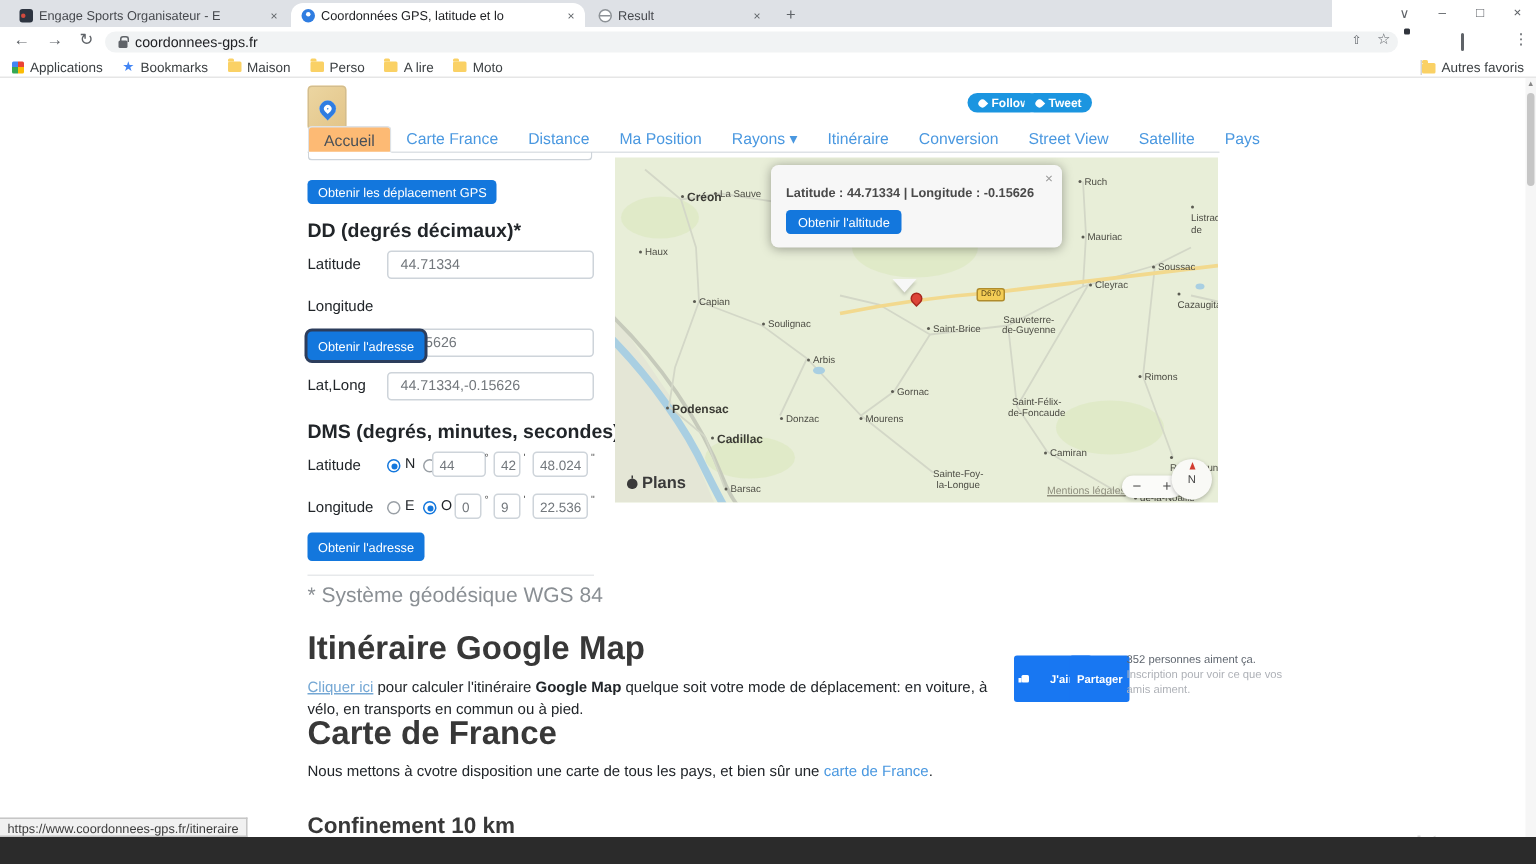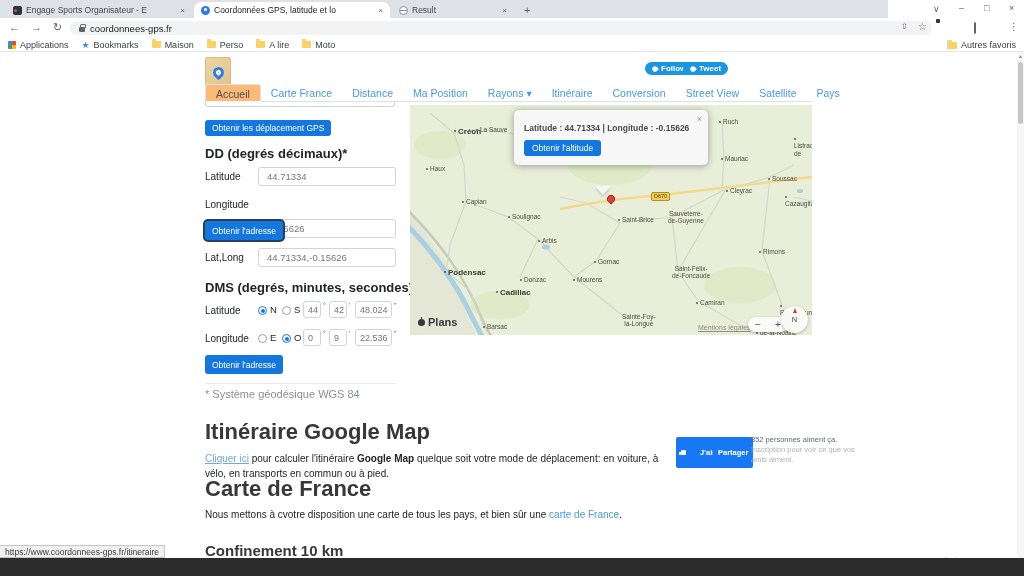--- a/index.html
+++ b/index.html
@@ -62,21 +62,21 @@
   .fheading{position:absolute;font-size:13px;font-weight:bold;color:#212529;white-space:nowrap}
   .flabel{position:absolute;left:205px;font-size:10px;color:#212529;white-space:nowrap}
   .finput{position:absolute;left:258px;width:138px;height:19px;border:1px solid #ced4da;border-radius:3px;font:9.5px "Liberation Sans",sans-serif;color:#72777c;padding:0 0 0 8px;background:#fff;outline:none}
   .dinput{position:absolute;height:17px;border:1px solid #ced4da;border-radius:3px;font:9px "Liberation Sans",sans-serif;color:#72777c;padding:0 0 0 4px;background:#fff;outline:none}
   .dmark{position:absolute;font-size:7px;color:#555}
   .radio{position:absolute;width:9px;height:9px;border:1px solid #9aa0a6;border-radius:50%;background:#fff}
   .radio.sel{border-color:#1377dd}
   .radio.sel::after{content:'';position:absolute;inset:1.5px;border-radius:50%;background:#1377dd}
   .rlbl{position:absolute;font-size:9.5px;color:#212529}
   .hr{position:absolute;left:205px;width:191px;height:0;border-top:1px solid #e7e9eb}
-  .footnote{position:absolute;left:205px;font-size:11px;color:#8a8f94;white-space:nowrap}
+  .footnote{position:absolute;left:205px;font-size:14px;color:#8a8f94;white-space:nowrap}
 
   
   .map{position:absolute;left:410px;top:105px;width:402px;height:230px;background:#e8eed8;overflow:hidden}
   .mlabel{position:absolute;font-size:6.5px;color:#4c4c44;white-space:pre-line;line-height:1.15}
   .mlabel::before{content:'';display:inline-block;width:2px;height:2px;border-radius:50%;background:#5b5b52;margin:0 2px 1px 0;vertical-align:middle}
   .mlabel.big{font-size:8px;font-weight:bold;color:#3b3b35}
   .mlabel.c{text-align:center}
   .mlabel.c::before{display:none}
   .marker{position:absolute;left:197px;top:90px;width:8px;height:8px;background:#dd4438;border:1px solid #a8281e;border-radius:50% 50% 50% 0;transform:rotate(-45deg)}
   .roadbadge{position:absolute;left:241px;top:87px;background:#f3cd55;border:1px solid #b08c2c;border-radius:2px;font-size:5.5px;color:#5a4717;padding:0 2px;line-height:7px}
@@ -252,21 +252,21 @@
 
 <div class="flabel" style="top:252px">Lat,Long</div>
 <input class="finput" style="top: 248px;" readonly="" value="44.71334,-0.15626">
 
 <div class="fheading" style="top:280px;left:205px">DMS (degrés, minutes, secondes)*</div>
 <div class="flabel" style="top:305px">Latitude</div>
 <span class="radio sel" style="left:258px;top:306px"></span>
 <span class="rlbl" style="left:270px;top:304px">N</span>
 <span class="radio" style="left:282px;top:306px"></span>
 <span class="rlbl" style="left:294px;top:304px">S</span>
-<input class="dinput" style="left: 303px; top: 301px; width: 18px;" readonly="" value="44">
+<input class="dinput" style="left: 288px; top: 301px; width: 36px;" readonly="" value="44">
 <span class="dmark" style="left:323px;top:302px">°</span>
 <input class="dinput" style="left: 329px; top: 301px; width: 18px;" readonly="" value="42">
 <span class="dmark" style="left:349px;top:302px">'</span>
 <input class="dinput" style="left: 355px; top: 301px; width: 37px;" readonly="" value="48.024">
 <span class="dmark" style="left:394px;top:302px">"</span>
 
 <div class="flabel" style="top:333px">Longitude</div>
 <span class="radio" style="left:258px;top:334px"></span>
 <span class="rlbl" style="left:270px;top:332px">E</span>
 <span class="radio sel" style="left:282px;top:334px"></span>
@@ -299,21 +299,21 @@
     <ellipse cx="390" cy="86" rx="3" ry="2" fill="#a9cfe2"></ellipse>
   </svg>
   <div style="position:absolute;inset:0">
       <span class="mlabel big" style="left: 44px; top: 22px;">Créon</span>
       <span class="mlabel" style="left: 66px; top: 21px;">La Sauve</span>
       <span class="mlabel" style="left: 16px; top: 60px;">Haux</span>
       <span class="mlabel" style="left: 52px; top: 93px;">Capian</span>
       <span class="mlabel" style="left: 98px; top: 108px;">Soulignac</span>
       <span class="mlabel" style="left: 128px; top: 132px;">Arbis</span>
       <span class="mlabel big" style="left: 34px; top: 163px;">Podensac</span>
-      <span class="mlabel big" style="left: 86px; top: 183px;">Cadillac</span>
+      <span class="mlabel big" style="left: 64px; top: 183px;">Cadillac</span>
       <span class="mlabel" style="left: 73px; top: 218px;">Barsac</span>
       <span class="mlabel" style="left: 110px; top: 171px;">Donzac</span>
       <span class="mlabel" style="left: 163px; top: 171px;">Mourens</span>
       <span class="mlabel" style="left: 184px; top: 153px;">Gornac</span>
       <span class="mlabel" style="left: 208px; top: 111px;">Saint-Brice</span>
       <span class="mlabel c" style="left: 258px; top: 105px;">Sauveterre-
 de-Guyenne</span>
       <span class="mlabel" style="left: 309px; top: 13px;">Ruch</span>
       <span class="mlabel" style="left: 311px; top: 50px;">Mauriac</span>
       <span class="mlabel" style="left: 316px; top: 82px;">Cleyrac</span>

